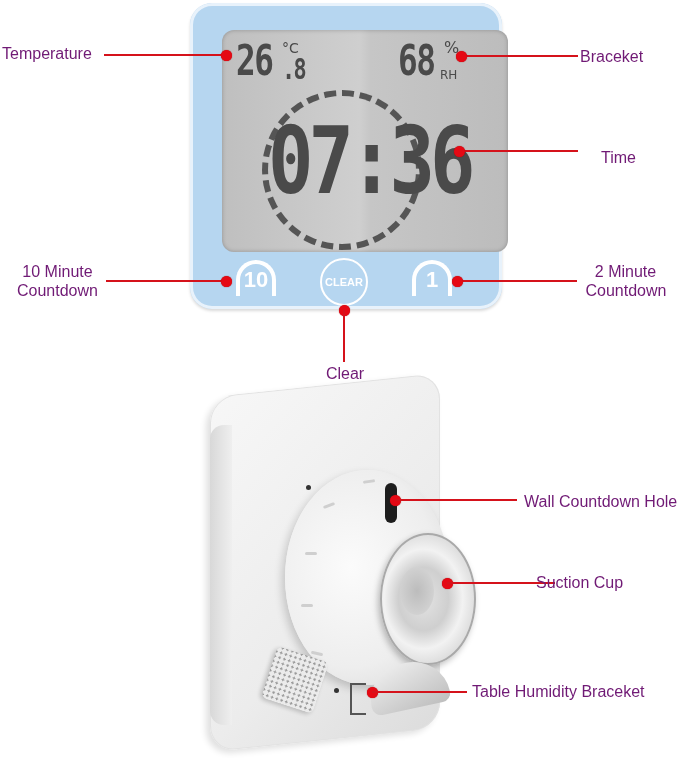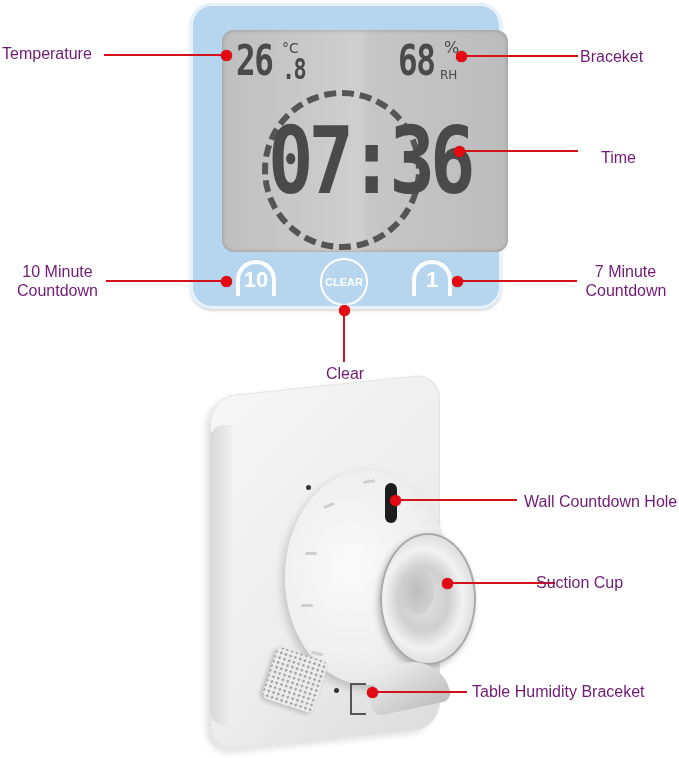--- a/index.html
+++ b/index.html
@@ -86,21 +86,21 @@
 
 <span class="label" style="left:601px; top:142px;margin-top:7px;">Time</span>
 <div class="line" style="left:458px; top:150px; width:120px;"></div>
 <div class="dot" style="left:459px; top:151px;"></div>
 
 <span class="label center" style="left:10px; top:263px; width:95px;">10 Minute</span>
 <span class="label center" style="left:8px; top:282px; width:99px;">Countdown</span>
 <div class="line" style="left:106px; top:280px; width:120px;"></div>
 <div class="dot" style="left:226px; top:281px;"></div>
 
-<span class="label center" style="left:578px; top:263px; width:95px;">7 Minute</span>
+<span class="label center" style="left:578px; top:263px; width:95px;">2 Minute</span>
 <span class="label center" style="left:578px; top:282px; width:96px;">Countdown</span>
 <div class="line" style="left:457px; top:280px; width:120px;"></div>
 <div class="dot" style="left:457px; top:281px;"></div>
 
 <div class="dot" style="left:344px; top:310px;"></div>
 <div class="vline" style="left:343px; top:310px; height:52px;"></div>
 <span class="label center" style="left:314px; top:365px; width:62px;">Clear</span>
 
 <div class="back">
   <div class="plate"></div>

